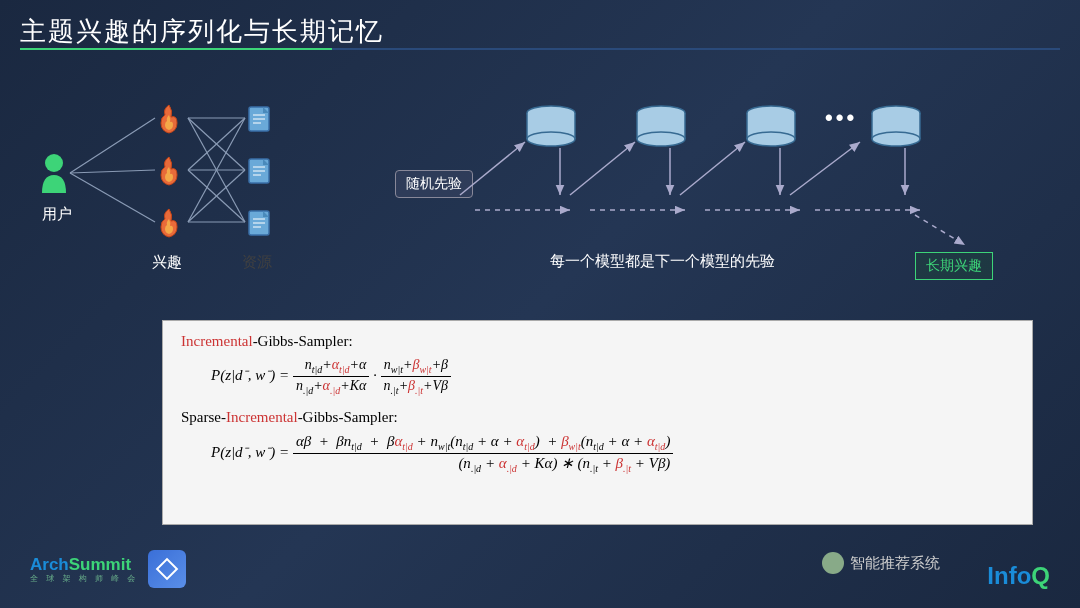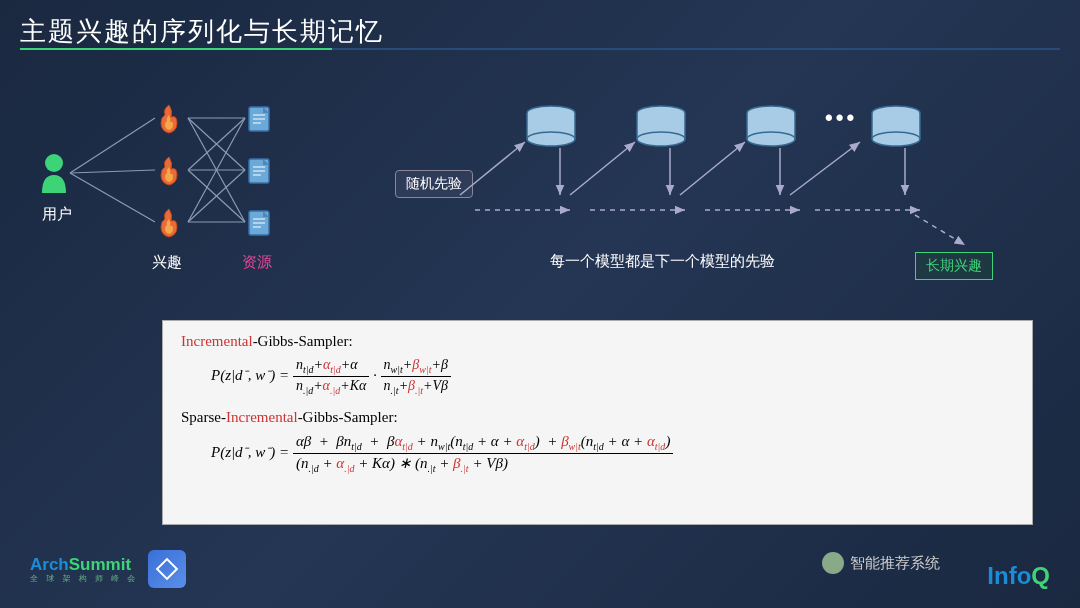--- a/index.html
+++ b/index.html
@@ -7,34 +7,34 @@
 .title{position:absolute;top:14px;left:20px;font-size:26px;font-weight:400;color:#fff;letter-spacing:2px}
 .title-underline{position:absolute;top:48px;left:20px;width:1040px;height:2px;background:linear-gradient(90deg,#3dd478 0%,#3dd478 30%,#2a4a7a 30%,#2a4a7a 100%)}
 .user-graph{position:absolute;top:85px;left:20px;width:270px;height:180px}
 .user-icon{position:absolute;top:68px;left:18px}
 .user-label{position:absolute;top:120px;left:22px;font-size:15px;color:#fff}
 .fire-icon{position:absolute}
 .fire1{top:18px;left:135px}.fire2{top:70px;left:135px}.fire3{top:122px;left:135px}
 .interest-label{position:absolute;top:168px;left:132px;font-size:15px;color:#fff}
 .doc-icon{position:absolute}
 .doc1{top:18px;left:225px}.doc2{top:70px;left:225px}.doc3{top:122px;left:225px}
-.resource-label{position:absolute;top:168px;left:222px;font-size:15px;color:#ec4899}
+.resource-label{position:absolute;top:168px;left:222px;font-size:15px;color:#404040}
 .graph-line{stroke:#8a9bb5;stroke-width:1.2;fill:none}
 .prior-label{position:absolute;top:170px;left:395px;border:1px solid #889;border-radius:4px;padding:4px 10px;font-size:14px;background:rgba(60,70,100,0.5)}
 .cyl{position:absolute}
 .cyl1{top:105px;left:525px}.cyl2{top:105px;left:635px}.cyl3{top:105px;left:745px}.cyl4{top:105px;left:870px}
 .dots{position:absolute;top:105px;left:825px;font-size:22px;font-weight:bold;letter-spacing:3px}
 .desc-text{position:absolute;top:252px;left:550px;font-size:15px;color:#fff}
 .longterm{position:absolute;top:252px;left:915px;border:1px solid #3dd478;border-radius:0;padding:4px 10px;font-size:14px;color:#3dd478;background:rgba(30,80,50,0.3)}
 .formula-box{position:absolute;top:320px;left:162px;width:871px;height:205px;background:#f5f5f5;color:#000;border:1px solid #aaa;padding:12px 18px;font-family:"Times New Roman",serif;font-size:15px}
 .formula-box .red{color:#c33}
 .formula-box .blk{color:#000}
 .formula-line1{margin-bottom:6px}
 .formula-eq{text-align:left;margin:6px 0 12px 30px;font-style:italic;font-family:"Cambria Math",serif}
-.frac{display:inline-block;vertical-align:middle;text-align:left;font-size:14px}
+.frac{display:inline-block;vertical-align:middle;text-align:right;font-size:14px}
 .frac .num{display:block;border-bottom:1px solid #000;padding:0 3px;line-height:1.3}
 .frac .den{display:block;padding:0 3px;line-height:1.3}
 .sub{font-size:10px;vertical-align:sub}
 .footer-left{position:absolute;bottom:20px;left:30px;display:flex;align-items:center;gap:10px}
 .arch-logo{font-size:17px;font-weight:bold}
 .arch-logo .a{color:#1a8cd8}.arch-logo .s{color:#3dd478}
 .sub-logo{font-size:8px;color:#6a8;letter-spacing:3px;display:block;margin-top:-2px}
 .diamond-logo{width:38px;height:38px;background:linear-gradient(135deg,#3a6fd8,#5a8fe8);border-radius:6px;display:flex;align-items:center;justify-content:center}
 .diamond-inner{width:16px;height:16px;border:2px solid #fff;transform:rotate(45deg)}
 .footer-right{position:absolute;bottom:18px;right:30px;font-size:24px;font-weight:bold}

